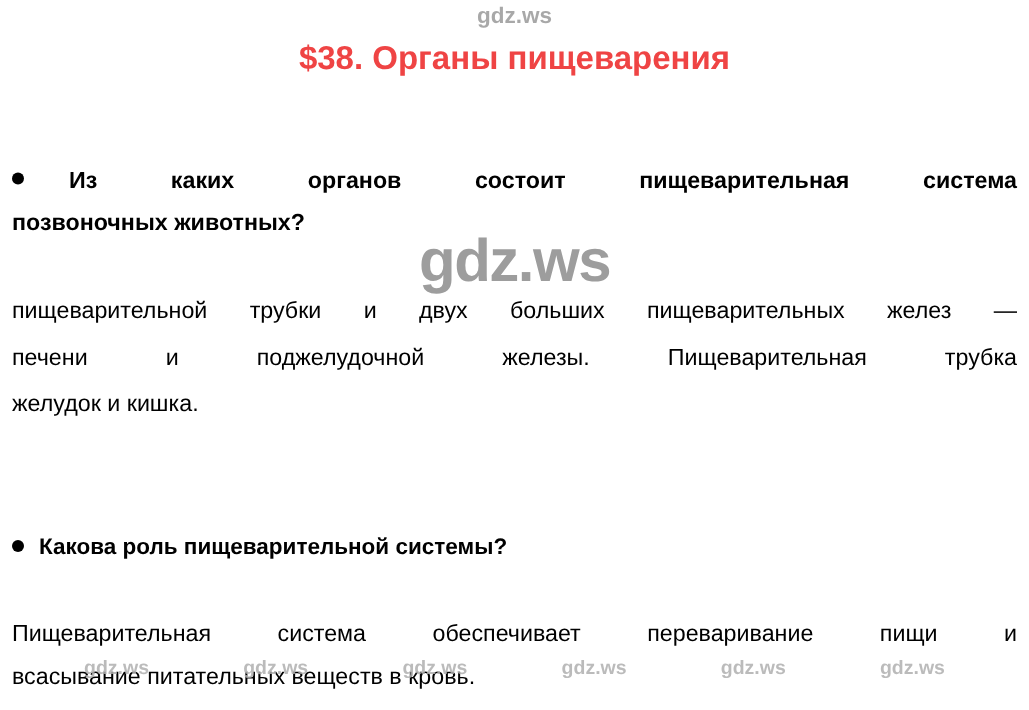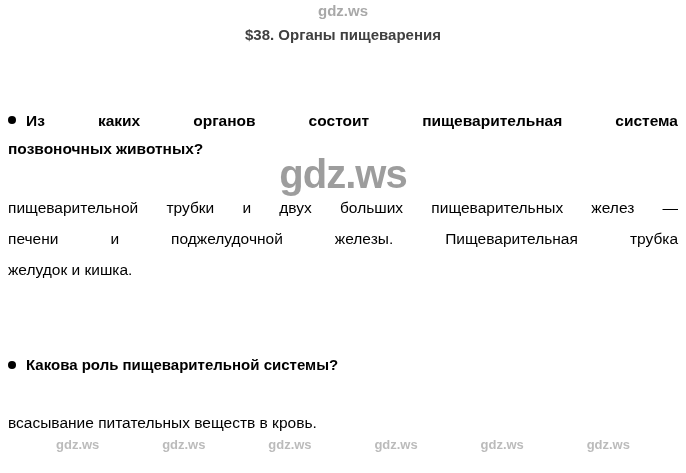--- a/index.html
+++ b/index.html
@@ -59,23 +59,23 @@
     font-weight: bold;
     color: #b0b0b0;
     opacity: 0.85;
   }
   .title {
     position: absolute;
     top: 26px;
     left: 0;
     width: 686px;
     text-align: center;
-    font-size: 15px;
+    font-size: 22px;
     font-weight: bold;
-    color: #404040;
+    color: #ef4444;
   }
   .section-head {
     position: absolute;
     left: 8px;
     top: 70px;
     font-size: 15px;
     font-weight: bold;
   }
   .q-block {
     position: absolute;
@@ -103,20 +103,21 @@
     margin-right: 10px;
     margin-bottom: 3px;
   }
   .q1 .line1 {
     display: block;
     text-align: justify;
     text-align-last: justify;
   }
   .q1 .line1 .txt {
     display: inline;
+    margin-left: 20px;
   }
   .q1 .line2 {
     display: block;
   }
   .answer {
     position: absolute;
     left: 8px;
     width: 670px;
     font-size: 15.5px;
     line-height: 31px;
@@ -165,20 +166,21 @@
     <span class="left-line">желудок и кишка.</span>
   </div>
 
   <div class="wm-center">gdz.ws</div>
 
   <div class="q-block q2">
     <span class="bullet"></span><span>Какова роль пищеварительной системы?</span>
   </div>
 
   <div class="answer a2">
+    <span class="justify-line">Пищеварительная система обеспечивает переваривание пищи и</span>
     <span class="left-line">всасывание питательных веществ в кровь.</span>
   </div>
 
   <div class="wm-row">
     <span>gdz.ws</span>
     <span>gdz.ws</span>
     <span>gdz.ws</span>
     <span>gdz.ws</span>
     <span>gdz.ws</span>
     <span>gdz.ws</span>

